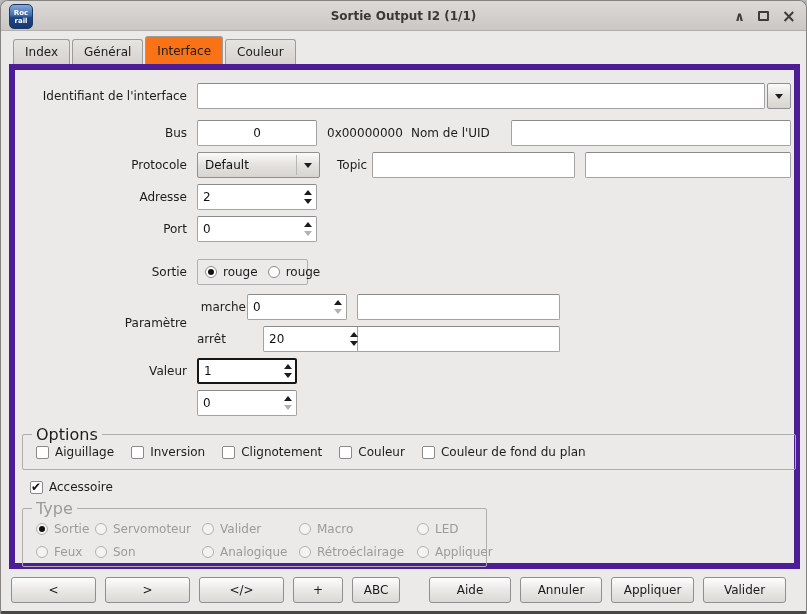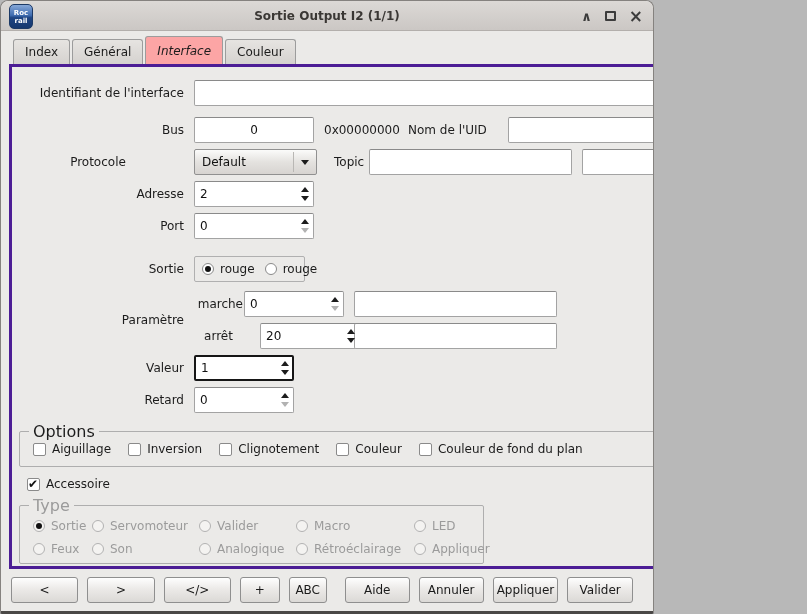--- a/index.html
+++ b/index.html
@@ -1,18 +1,18 @@
 <!DOCTYPE html>
 <html><head>
 <meta charset="utf-8">
 <style>
   * { margin:0; padding:0; box-sizing:border-box; }
   html,body { background:#b8b8b8; font-family:"DejaVu Sans",sans-serif; }
   .window{
-    position:relative; width:654px; height:614px; background:#ebeae8;
+    position:relative; width:807px; height:614px; background:#ebeae8;
     border:1px solid #85827f; border-bottom:3px solid #4a4846;
     border-radius:8px 8px 2px 2px; overflow:hidden;
   }
   
   .titlebar{
     position:absolute; left:0; top:0; right:0; height:30px;
     background:linear-gradient(#dcd9d6,#cbc7c4);
     border-bottom:1px solid #b3afac; border-radius:7px 7px 0 0;
   }
   .app-icon{
@@ -39,26 +39,26 @@
     position:absolute; left:12px; top:30px; height:33px;
     display:flex; align-items:flex-end; z-index:2;
   }
   .tab{
     height:25px; padding:0 11px; margin-right:2px; line-height:25px;
     font-size:12px; color:#1c1c1c;
     background:linear-gradient(#e6e4e1,#d5d2cf);
     border:1px solid #9c9c9c; border-bottom:none; border-radius:3px 3px 0 0;
   }
   .tab.active{
-    height:28px; line-height:28px; background:#fca5a5; position:relative; z-index:3;font-style:italic;
+    height:28px; line-height:28px; background:#f97316; position:relative; z-index:3;
   }
   
   .panel{
     position:absolute; left:8px; top:63px; width:791px; height:505px;
-    border:3px solid #4c1d95; background:#ebeae8;padding-left:24px;
+    border:6px solid #4c1d95; background:#ebeae8;padding-left:24px;
   }
   .lbl{
     position:absolute; width:172px; left:0; text-align:right;
     font-size:12px; color:#1c1c1c; line-height:26px; white-space:nowrap;
   }
   .entry{
     position:absolute; height:26px; background:#fff;
     border:1px solid #a3a3a3; border-top-color:#8a8a8a; border-radius:2px;
     font:12px "DejaVu Sans",sans-serif; color:#111; padding:0 5px; outline:none;
   }
@@ -153,21 +153,21 @@
     <div class="dropbtn" style="left:752px; top:13px; width:24px;">
       <span class="tri-down"></span>
     </div>
 
     <div class="lbl" style="top:50px;">Bus</div>
     <input class="entry center" style="left: 182px; top: 50px; width: 120px;" value="0">
     <div class="statictext" style="left:312px; top:50px;text-align:right;">0x00000000</div>
     <div class="statictext" style="left:396px; top:50px;">Nom de l'UID</div>
     <input class="entry" style="left: 496px; top: 50px; width: 280px;" value="">
 
-    <div class="lbl" style="top:82px;text-align:center;">Protocole</div>
+    <div class="lbl" style="top:82px;">Protocole</div>
     <div class="combo" style="left:182px; top:82px; width:123px;">
       <span class="txt">Default</span>
       <span class="sep"></span>
       <span class="tri-down"></span>
     </div>
     <div class="statictext" style="left:322px; top:82px;">Topic</div>
     <input class="entry" style="left: 357px; top: 82px; width: 203px;" value="">
     <input class="entry" style="left: 570px; top: 82px; width: 206px;" value="">
 
     <div class="lbl" style="top:114px;">Adresse</div>
@@ -205,40 +205,39 @@
     <div class="statictext" style="left:182px; top:224px; width:49px; text-align:right;">marche</div>
     <div class="spin" style="left:232px; top:224px; width:100px;">
       <input class="entry" value="0" style="">
       <div class="arrows">
         <span class="tri-up"></span>
         <span class="tri-down dim"></span>
       </div>
     </div>
     <input class="entry" style="left: 342px; top: 224px; width: 203px;" value="">
 
-    <div class="statictext" style="left:182px; top:256px; width:49px; text-align:center;">arrêt</div>
+    <div class="statictext" style="left:182px; top:256px; width:49px; text-align:left;">arrêt</div>
     <div class="spin" style="left:248px; top:256px; width:100px;">
       <input class="entry" value="20" style="">
       <div class="arrows">
         <span class="tri-up"></span>
         <span class="tri-down"></span>
       </div>
     </div>
     <input class="entry" style="left: 342px; top: 256px; width: 203px;" value="">
 
     <div class="lbl" style="top:288px;">Valeur</div>
     <div class="spin focused" style="left:182px; top:288px; width:100px;">
       <input class="entry" value="1" style="">
       <div class="arrows">
         <span class="tri-up"></span>
         <span class="tri-down"></span>
       </div>
     </div>
 
-    <div class="lbl" style="top:320px;">Retard</div>
     <div class="spin" style="left:182px; top:320px; width:100px;">
       <input class="entry" value="0" style="">
       <div class="arrows">
         <span class="tri-up"></span>
         <span class="tri-down dim"></span>
       </div>
     </div>
 
     <div class="groupbox" style="left:7px; top:364px; width:774px; height:36px;">
       <span class="gb-label">Options</span>

